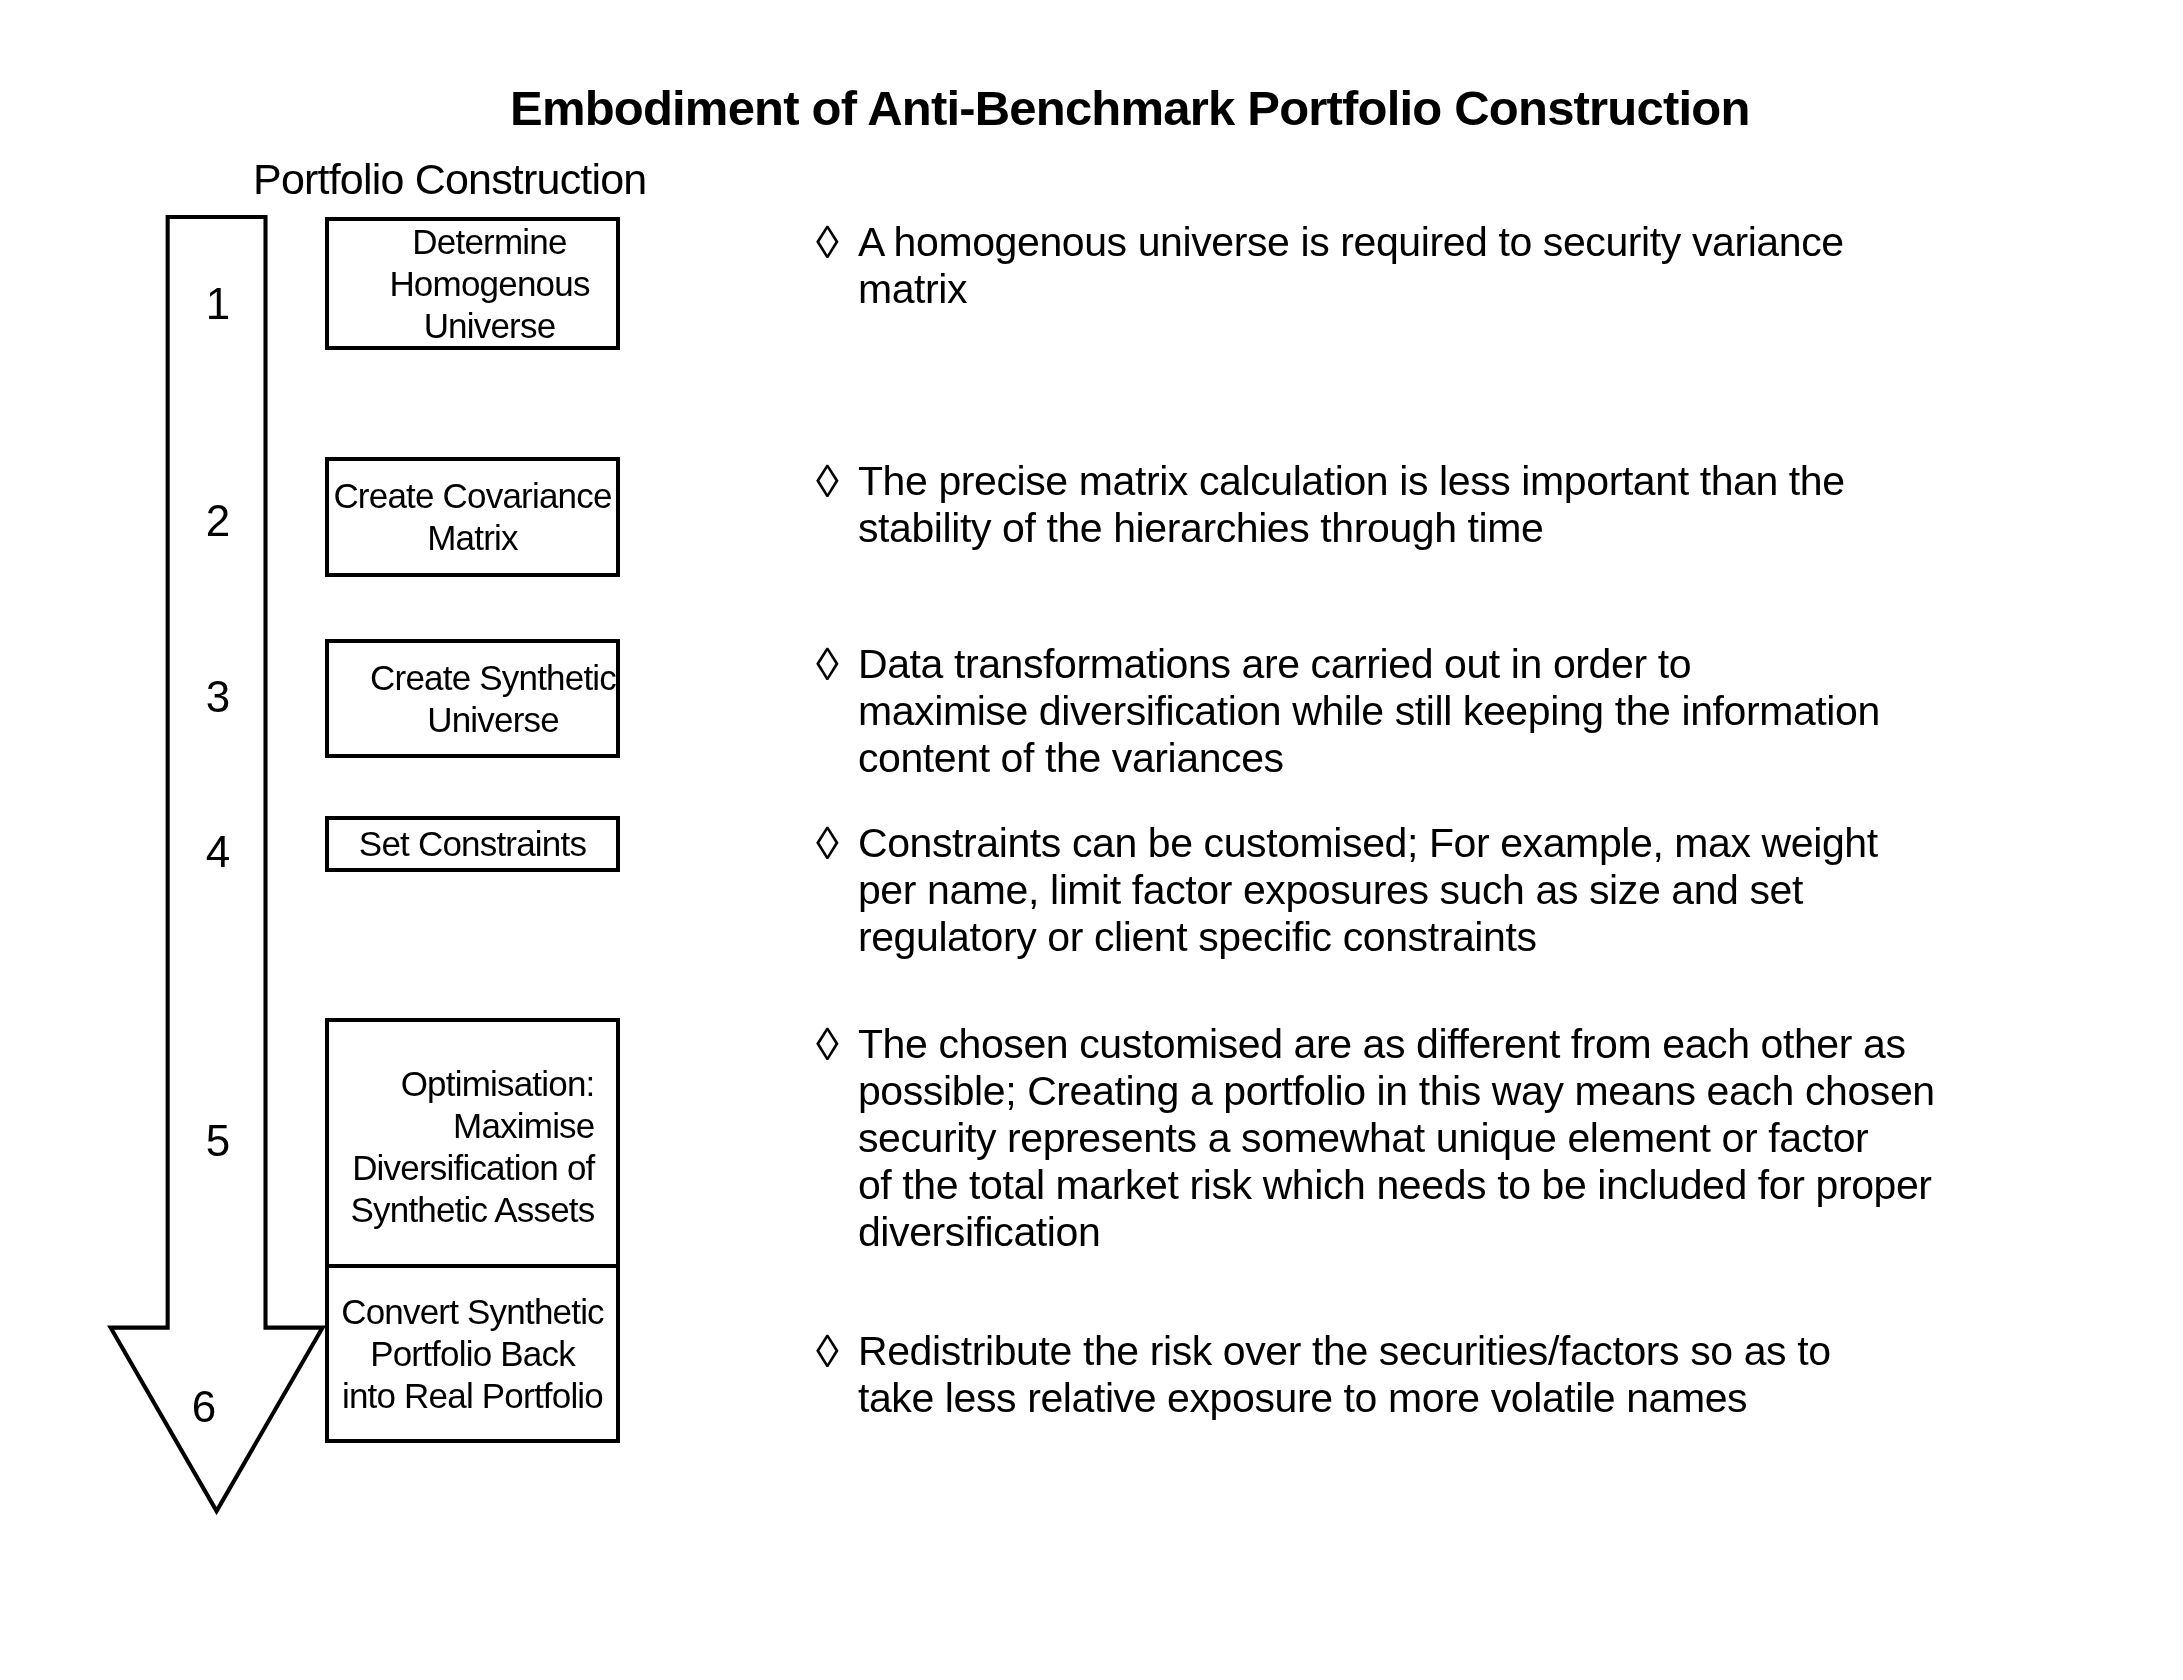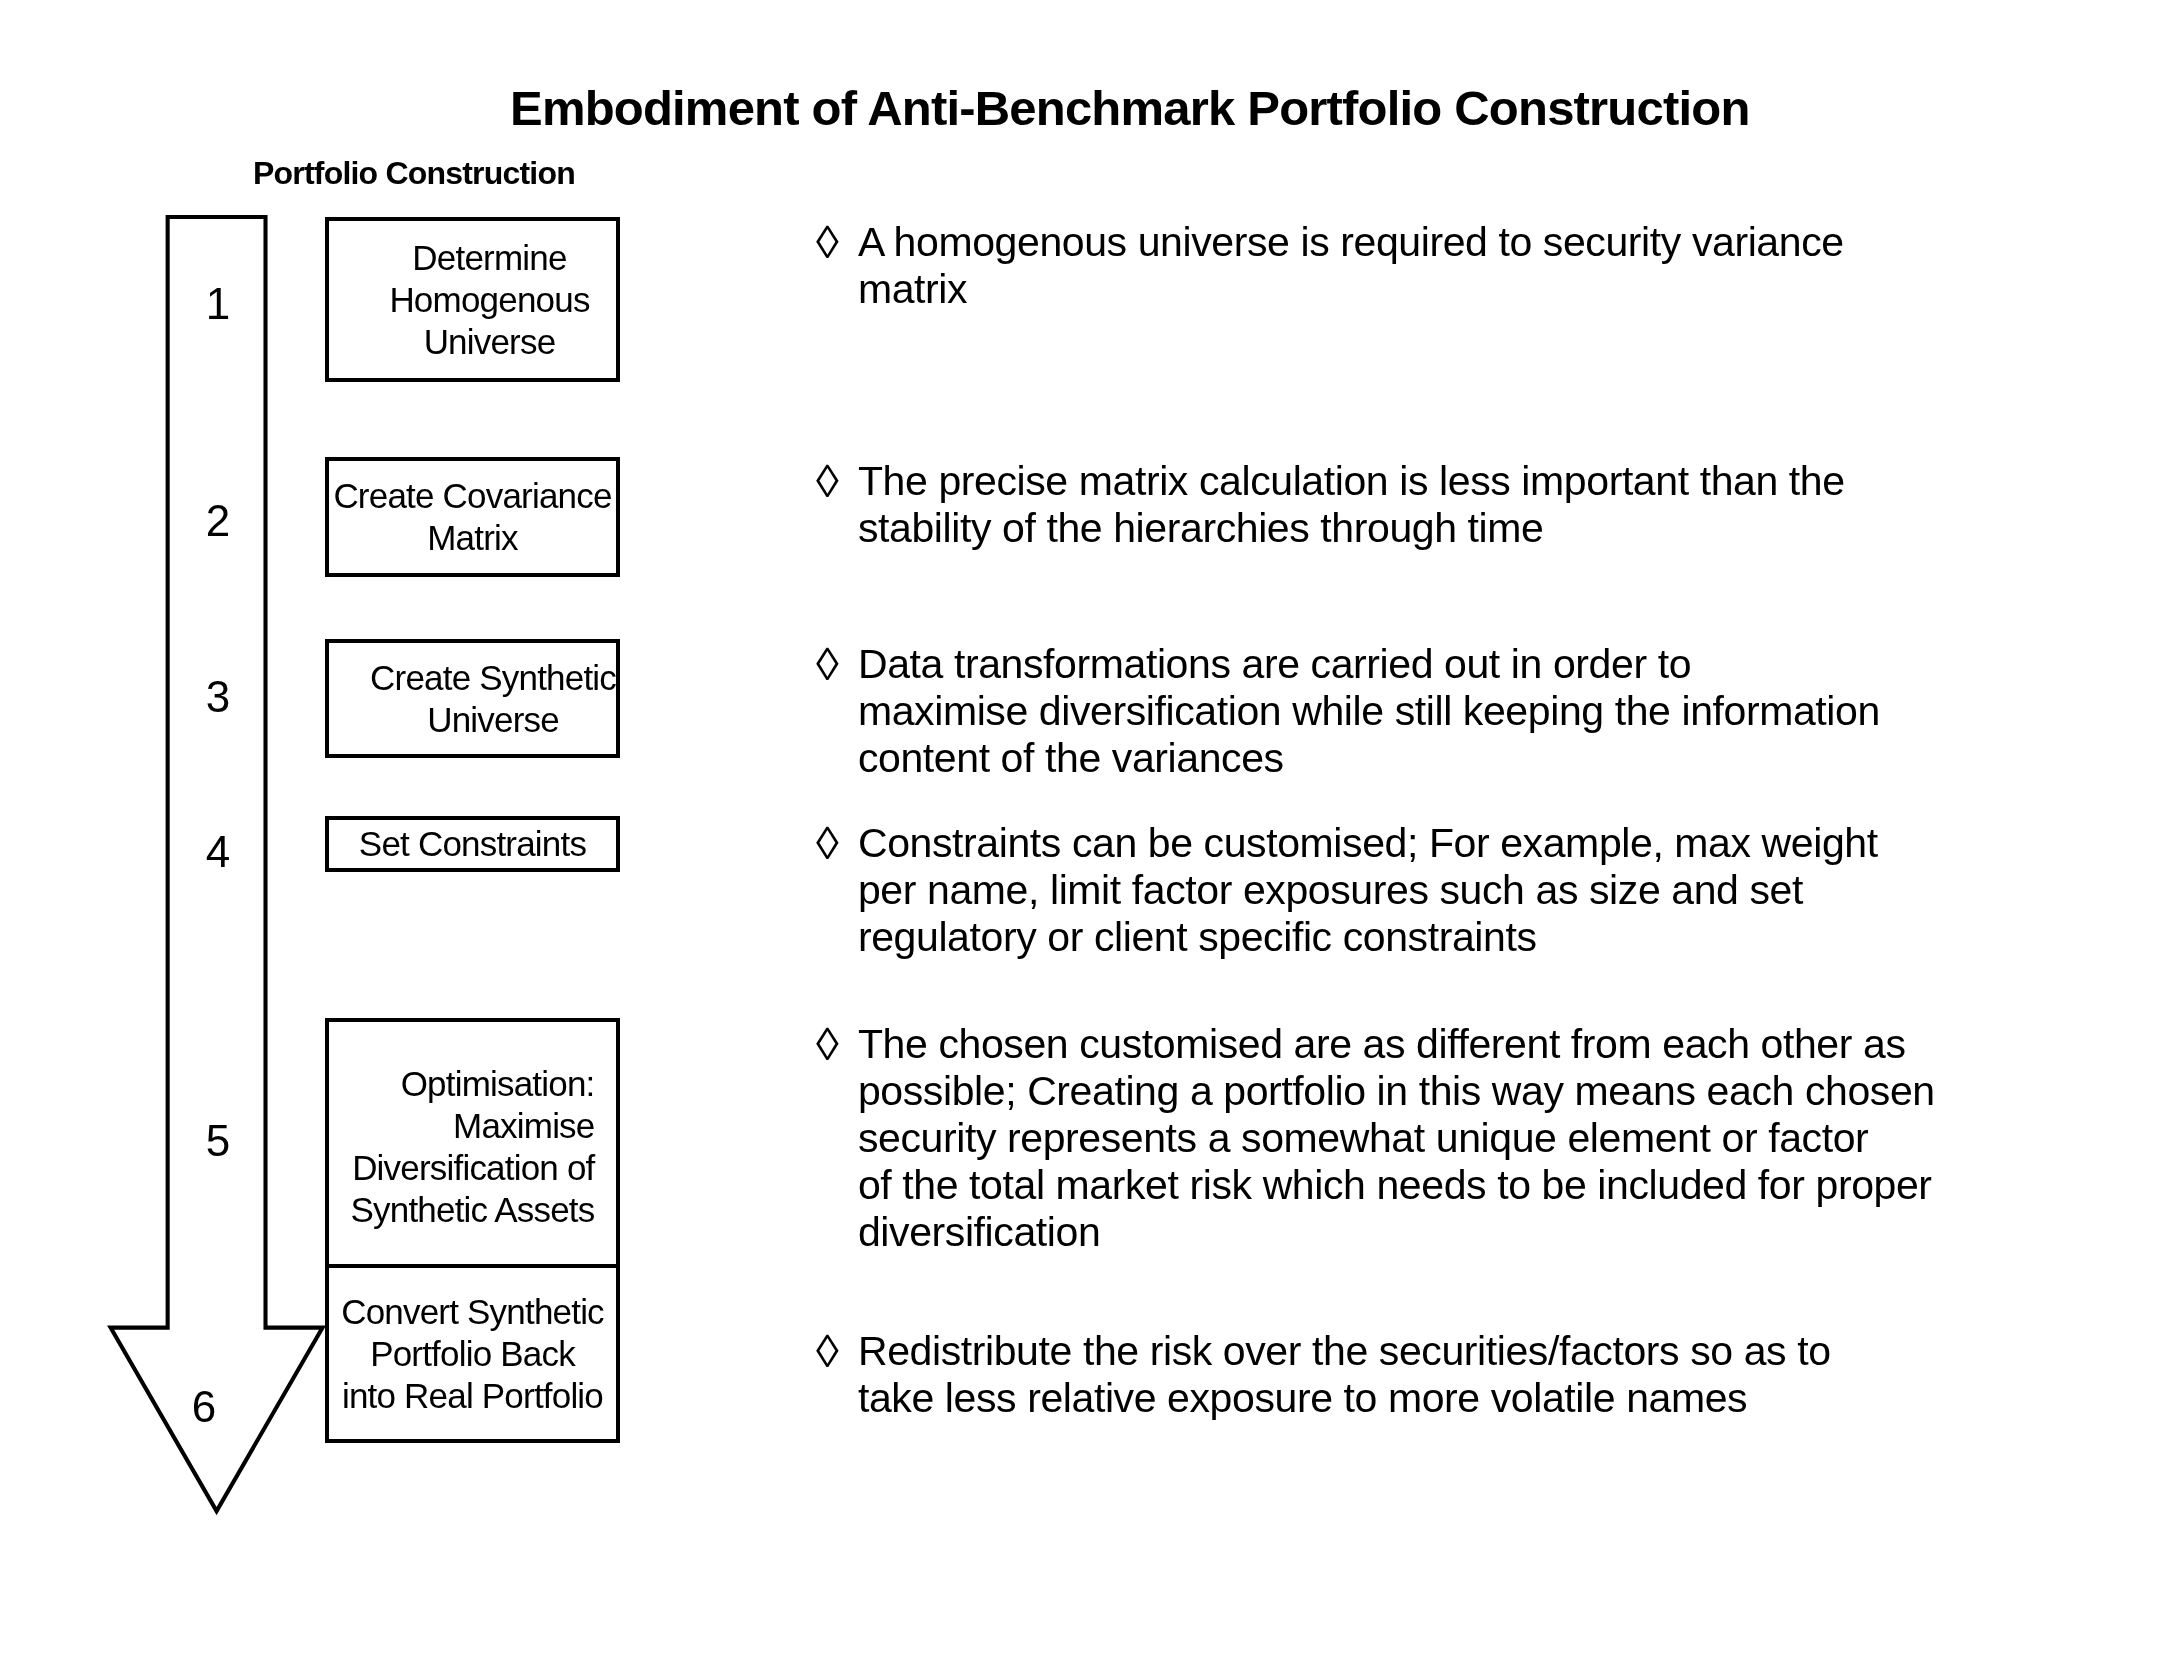--- a/index.html
+++ b/index.html
@@ -10,21 +10,21 @@
     overflow:hidden;
   }
   .pre { white-space:pre-line; }
 
   .title {
     position:absolute; left:510px; top:80px;
     font-size:49px; font-weight:bold; letter-spacing:-0.8px;
   }
   .subtitle {
     position:absolute; left:253px; top:155px;
-    font-size:32px; font-weight:bold; letter-spacing:-0.8px;text-align:right;
+    font-size:43px; font-weight:normal; letter-spacing:-0.8px;text-align:right;
   }
 
   .arrow-svg { position:absolute; left:82px; top:208px; width:261px; height:1321px; }
 
   .num {
     position:absolute; width:98px; text-align:center;
     font-size:44px; line-height:49px;
   }
   .n1{ left:169px; top:279px; }
   .n2{ left:169px; top:496px; }
@@ -32,21 +32,21 @@
   .n4{ left:169px; top:827px; }
   .n5{ left:169px; top:1116px; }
   .n6{ left:155px; top:1382px; }
 
   .box {
     position:absolute; left:325px; width:295px; box-sizing:border-box;
     border:4.1px solid #000; background:#fff;
     display:flex; align-items:center; justify-content:center;
     text-align:center; font-size:35px; line-height:42px; letter-spacing:-0.8px;
   }
-  .b1{ top:217px;  height:165px;padding-left:34px; }
+  .b1{ top:217px;  height:133px;padding-left:34px; }
   .b2{ top:457px;  height:120px; }
   .b3{ top:639px;  height:119px;justify-content:flex-end; }
   .b4{ top:816px; height:56px;  }
   .b5{ top:1018px; height:257px;text-align:right; }
   .b6{ top:1264px; height:179px; }
 
   .bullet {
     position:absolute; left:816px; right:24.5px;
     display:flex; align-items:flex-start;
     font-size:41px; line-height:47px; letter-spacing:-0.4px;

